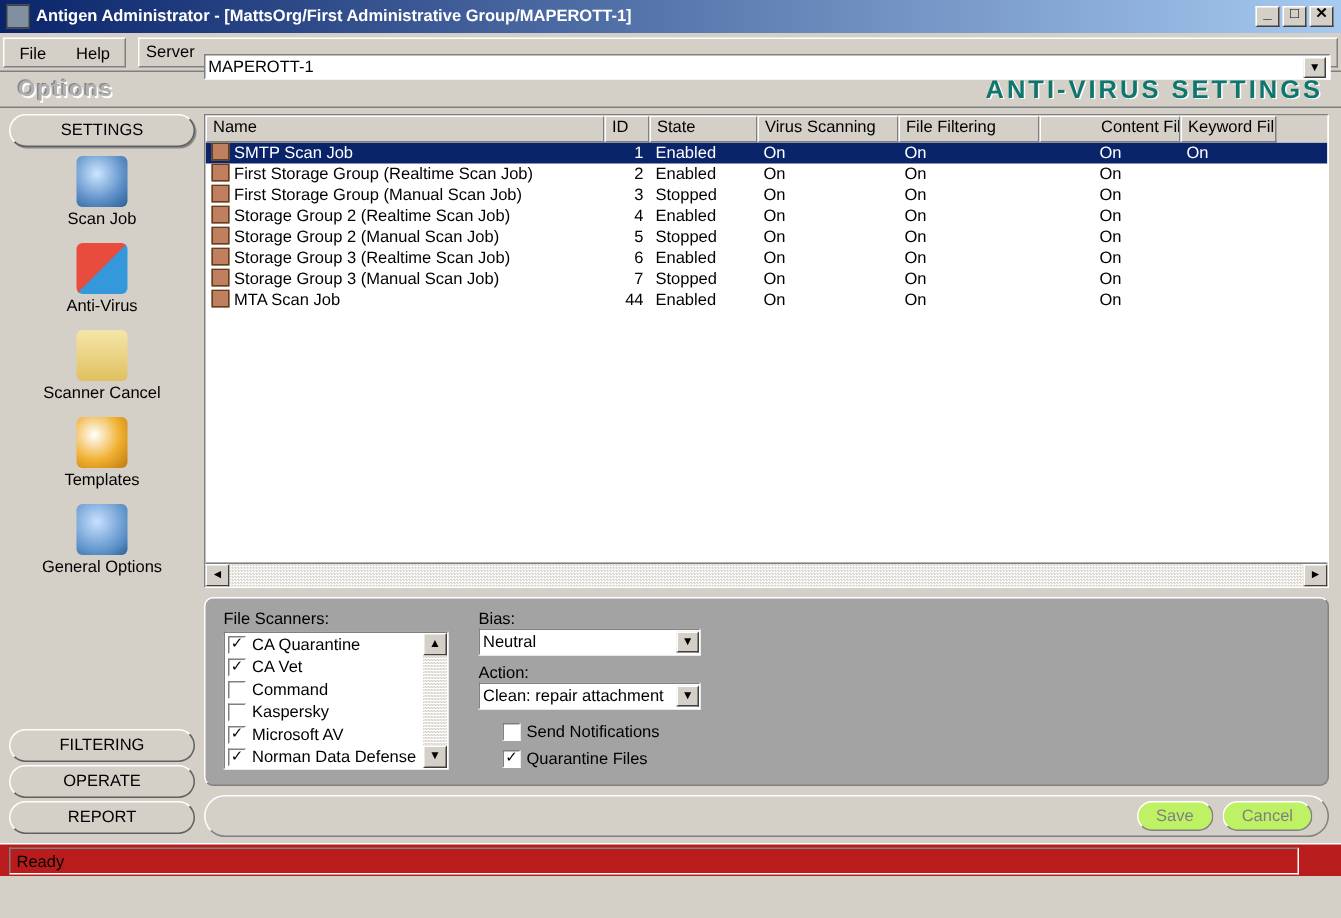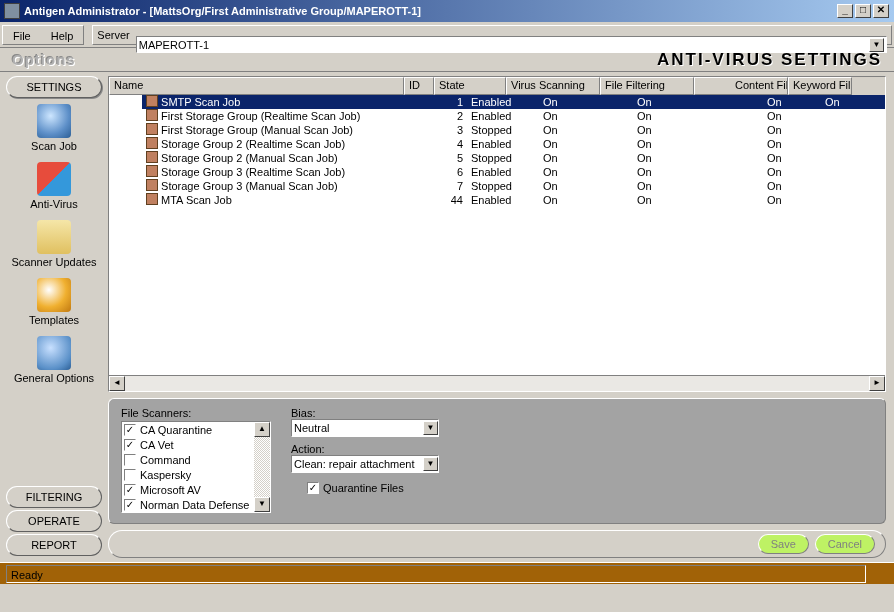--- a/index.html
+++ b/index.html
@@ -108,21 +108,21 @@
     text-shadow: 1px 1px 0 #fff, -1px -1px 0 #888;
     letter-spacing: 1px;
   }
   .pagetitle {
     flex: 1;
     text-align: right;
     font-family: "Verdana", sans-serif;
     font-size: 17px;
     font-weight: bold;
     letter-spacing: 2px;
-    color: #000000;
+    color: #0f766e;
     text-shadow: 1px 1px 0 #fff;
   }
   .main {
     display: flex;
     height: 490px;
     background: #d4d0c8;
   }
   .sidebar {
     width: 136px;
     padding: 4px 6px;
@@ -189,21 +189,20 @@
     font-size: 11px;
     overflow: hidden;
     white-space: nowrap;
   }
   .tbody { flex: 1; overflow: hidden; }
   .trow {
     display: flex;
     height: 14px;
     font-size: 11px;
     line-height: 14px;
-    margin-left: 33px;
   }
   .trow.selected {
     background: #0a246a;
     color: white;
   }
   .td {
     padding: 0 4px;
     overflow: hidden;
     white-space: nowrap;
   }
@@ -320,36 +319,36 @@
     background: #bef264;
     border: 1px solid;
     border-color: #fff #808080 #808080 #fff;
     padding: 0 12px;
     line-height: 18px;
     margin-left: 6px;
     color: #808080;
   }
   .statusbar {
     height: 22px;
-    background: #a16207;
+    background: #b91c1c;
     border-top: 1px solid #fff;
     padding: 2px 6px;
     line-height: 18px;
     font-size: 11px;
   }
   .statusbar .cell {
     border: 1px solid;
     border-color: #808080 #fff #fff #808080;
     padding: 0 4px;
     height: 18px;
     display: inline-block;
     width: 860px;
   }
   
-  .c-name  { width: 295px; }
+  .c-name  { width: 266px; }
   .c-id    { width: 30px; text-align: right;}
   .c-state { width: 72px; }
   .c-vs    { width: 94px; }
   .c-ff    { width: 94px; }
   .c-cf    { width: 94px; padding-left: 40px; }
   .c-kf    { width: 64px; }
   .th.c-id { text-align: left; }
 </style>
 </head>
 <body>
@@ -390,21 +389,21 @@
       <div class="nav-item">
         <div class="nav-icon" style="background: radial-gradient(circle at 40% 35%, rgb(205, 230, 255) 0%, rgb(93, 143, 200) 60%, rgb(43, 94, 149) 100%);"></div>
         <span>Scan Job</span>
       </div>
       <div class="nav-item">
         <div class="nav-icon" style="background: linear-gradient(135deg, rgb(231, 76, 60) 0px, rgb(231, 76, 60) 50%, rgb(52, 152, 219) 50%, rgb(52, 152, 219) 100%);"></div>
         <span>Anti-Virus</span>
       </div>
       <div class="nav-item">
         <div class="nav-icon" style="background: linear-gradient(rgb(245, 230, 168), rgb(224, 192, 96));"></div>
-        <span>Scanner Updates</span>
+        <span>Scanner Cancel</span>
       </div>
       <div class="nav-item">
         <div class="nav-icon" style="background: radial-gradient(circle at 35% 35%, rgb(255, 255, 255) 0%, rgb(240, 176, 48) 55%, rgb(192, 120, 16) 100%);"></div>
         <span>Templates</span>
       </div>
       <div class="nav-item">
         <div class="nav-icon" style="background: radial-gradient(circle at 40% 35%, rgb(200, 224, 255) 0%, rgb(90, 144, 200) 70%, rgb(43, 94, 149) 100%);"></div>
         <span>General Options</span>
       </div>
     </div>
@@ -551,20 +550,24 @@
           <span class="val">Neutral</span>
           <span class="combo-btn">▼</span>
         </div>
         <div>Action:</div>
         <div class="combo">
           <span class="val">Clean: repair attachment</span>
           <span class="combo-btn">▼</span>
         </div>
         <div class="cb-opts">
           <div class="cbline">
+            <span class="checkbox" id="cb-send"></span>
+            <span>Send Notifications</span>
+          </div>
+          <div class="cbline">
             <span class="checkbox" id="cb-quar">✓</span>
             <span>Quarantine Files</span>
           </div>
         </div>
       </div>
     </div>
 
     <div class="buttonbar">
       <div class="btn">Save</div>
       <div class="btn">Cancel</div>

